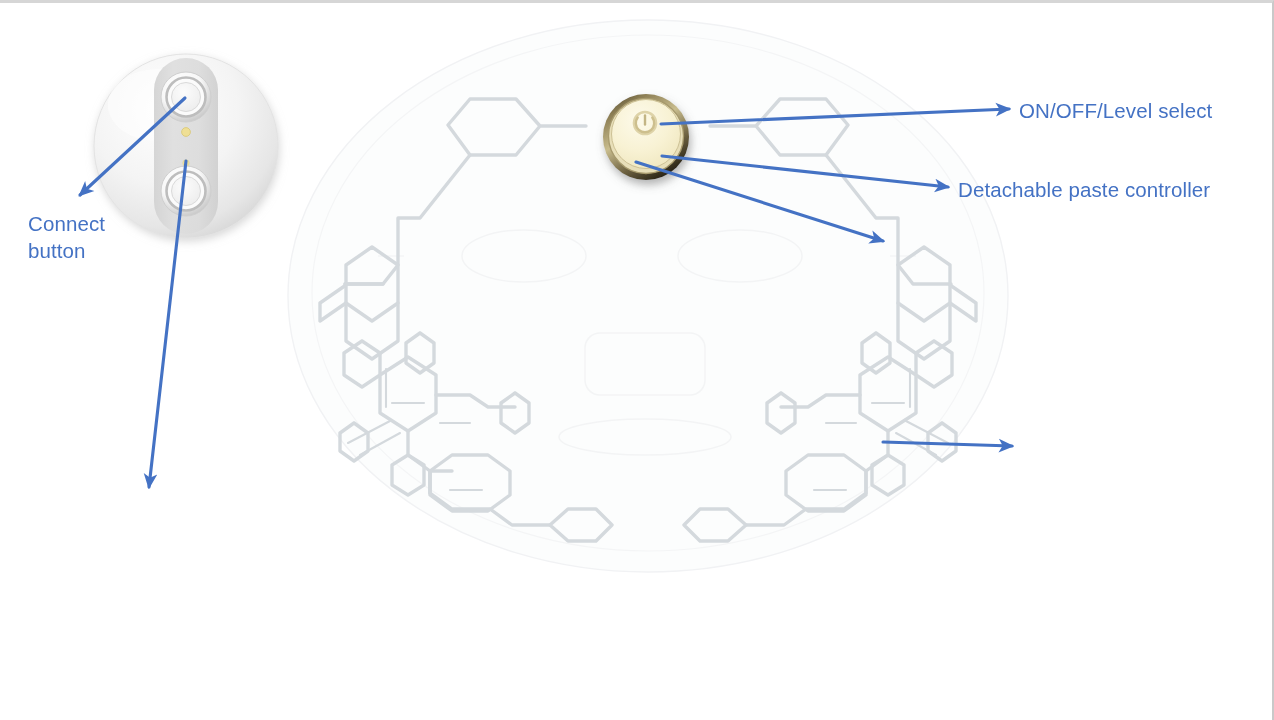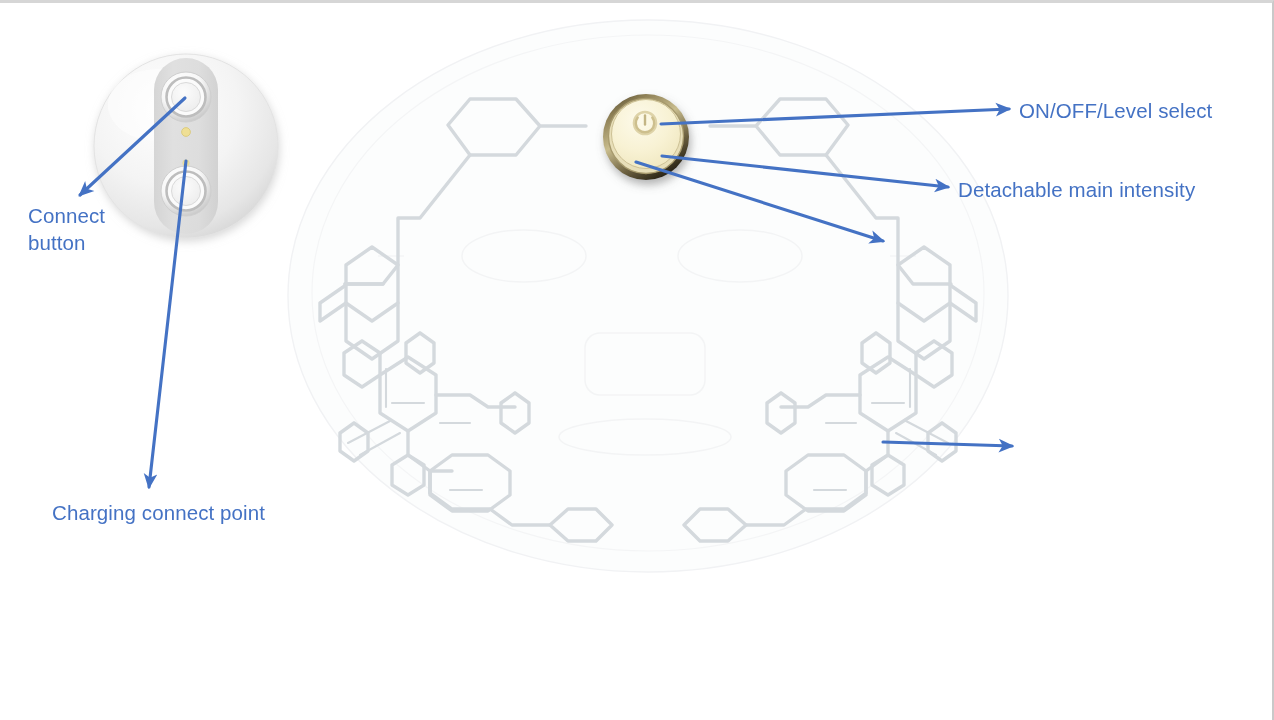--- a/index.html
+++ b/index.html
@@ -37,21 +37,21 @@
     font-size: 20.5px;
     font-weight: 400;
     line-height: 1.32;
     white-space: pre-line;
     letter-spacing: 0.1px;
   }
   #lbl-onoff      { left: 1019px; top: 94px;  }
   #lbl-detach     { left: 958px;  top: 173px; }
   #lbl-led        { left: 896px;  top: 227px; }
   #lbl-silver     { left: 1028px; top: 425px; }
-  #lbl-connect    { left: 28px;   top: 199px; }
+  #lbl-connect    { left: 28px;   top: 207px; }
   #lbl-charging   { left: 52px;   top: 496px; }
 </style>
 </head>
 <body>
 
 <div id="slide">
 
   <svg id="art" viewBox="0 0 1274 720">
     <defs>
 
@@ -213,22 +213,21 @@
       <line x1="662" y1="153" x2="948" y2="184" marker-end="url(#arrowHead)"></line>
       <line x1="636" y1="159" x2="883" y2="238" marker-end="url(#arrowHead)"></line>
       <line x1="883" y1="439" x2="1012" y2="443" marker-end="url(#arrowHead)"></line>
       <line x1="185" y1="95" x2="80" y2="192" marker-end="url(#arrowHead)"></line>
       <line x1="186" y1="158" x2="149" y2="484" marker-end="url(#arrowHead)"></line>
     </g>
   </svg>
 
   <div class="label" id="lbl-onoff">ON/OFF/Level select</div>
 
-  <div class="label" id="lbl-detach">Detachable main intensity</div>
+  <div class="label" id="lbl-detach">Detachable paste controller</div>
 
 
 
   <div class="label" id="lbl-connect">Connect
 button</div>
 
-  <div class="label" id="lbl-charging">Charging connect point</div>
 
 </div>
 
 </body></html>

